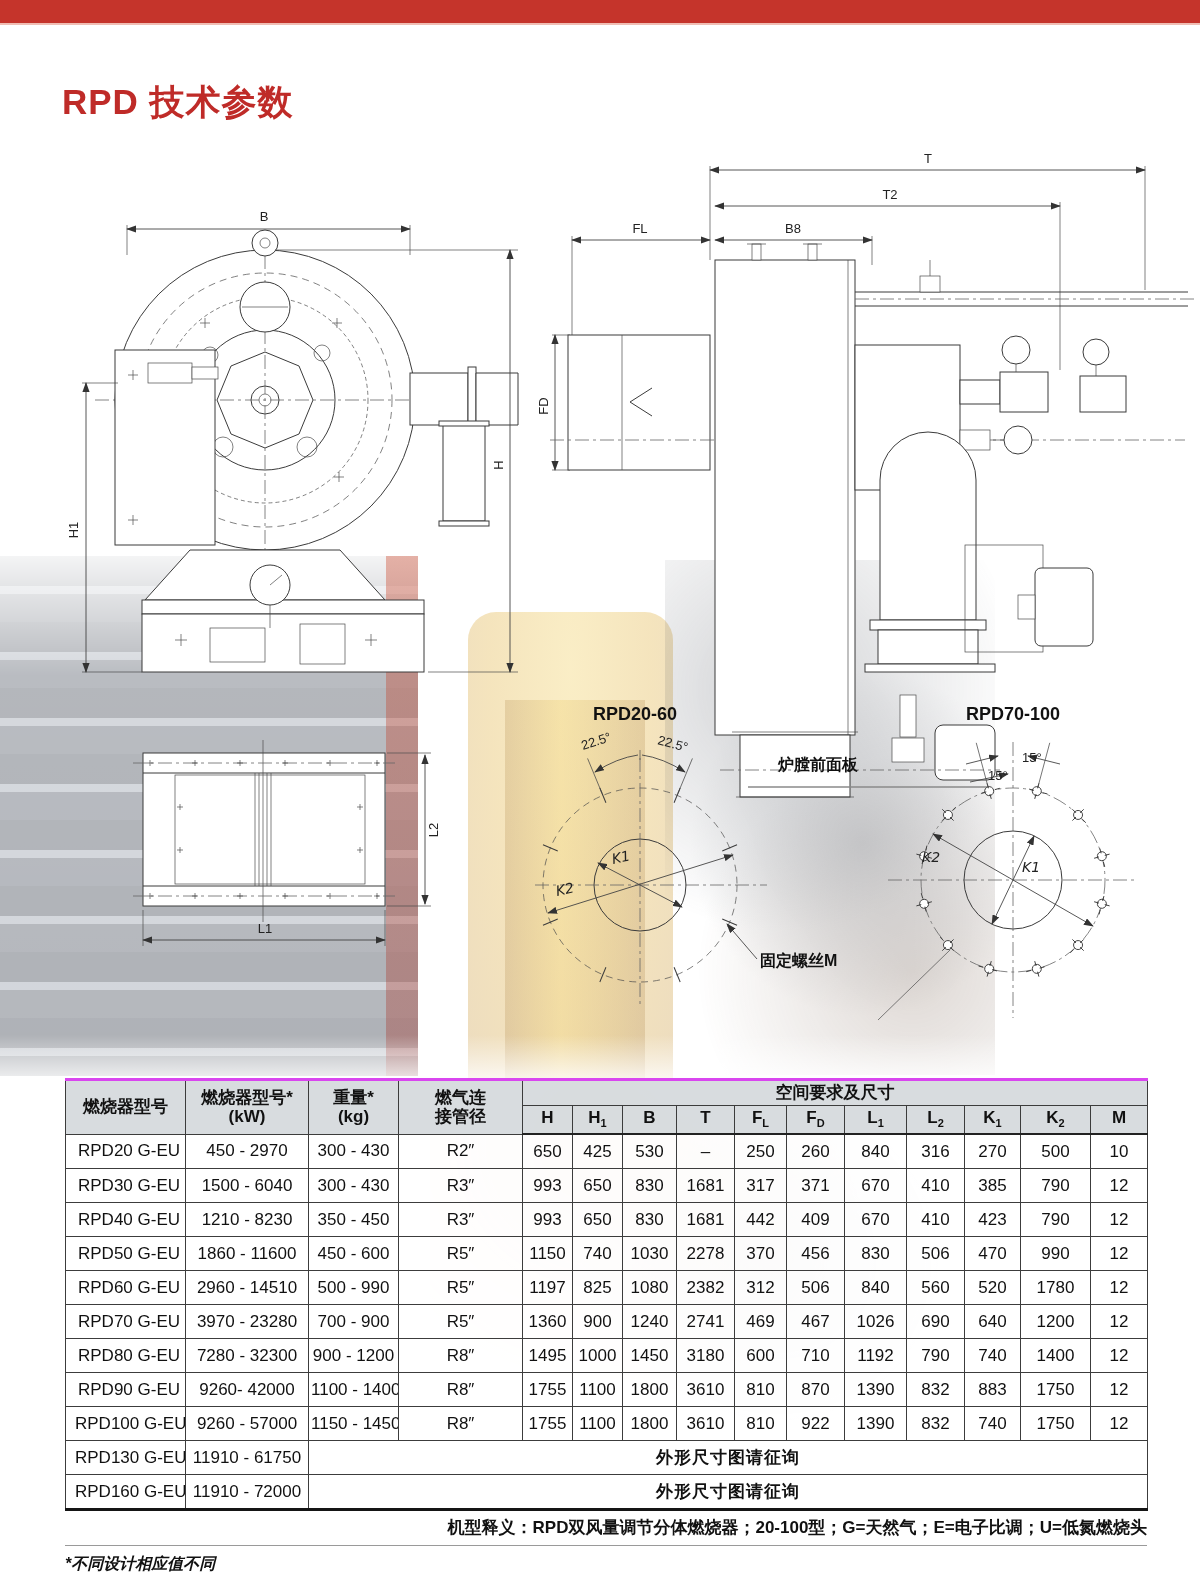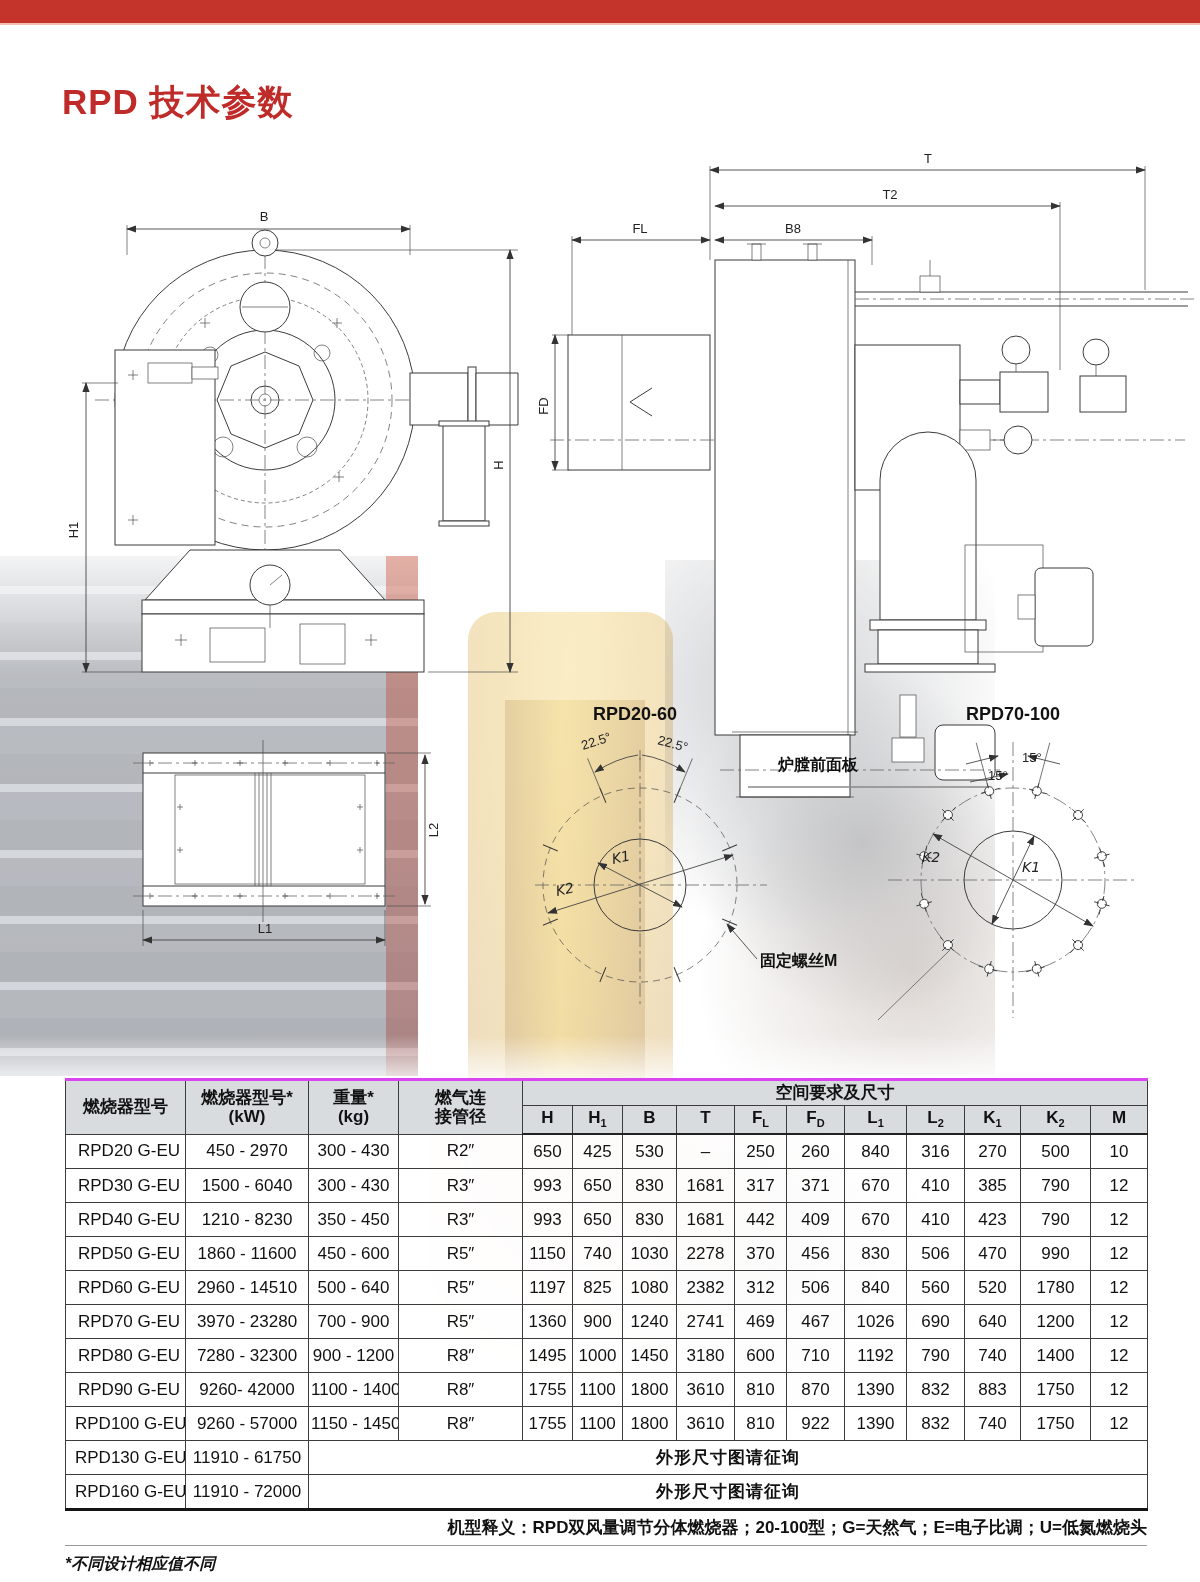--- a/index.html
+++ b/index.html
@@ -478,21 +478,21 @@
             <td>456</td>
             <td>830</td>
             <td>506</td>
             <td>470</td>
             <td>990</td>
             <td>12</td>
           </tr>
           <tr>
             <td class="c-model">RPD60 G-EU</td>
             <td>2960 - 14510</td>
-            <td>500 - 640</td>
+            <td>500 - 990</td>
             <td>R5″</td>
             <td>1197</td>
             <td>825</td>
             <td>1080</td>
             <td>2382</td>
             <td>312</td>
             <td>506</td>
             <td>840</td>
             <td>560</td>
             <td>520</td>

